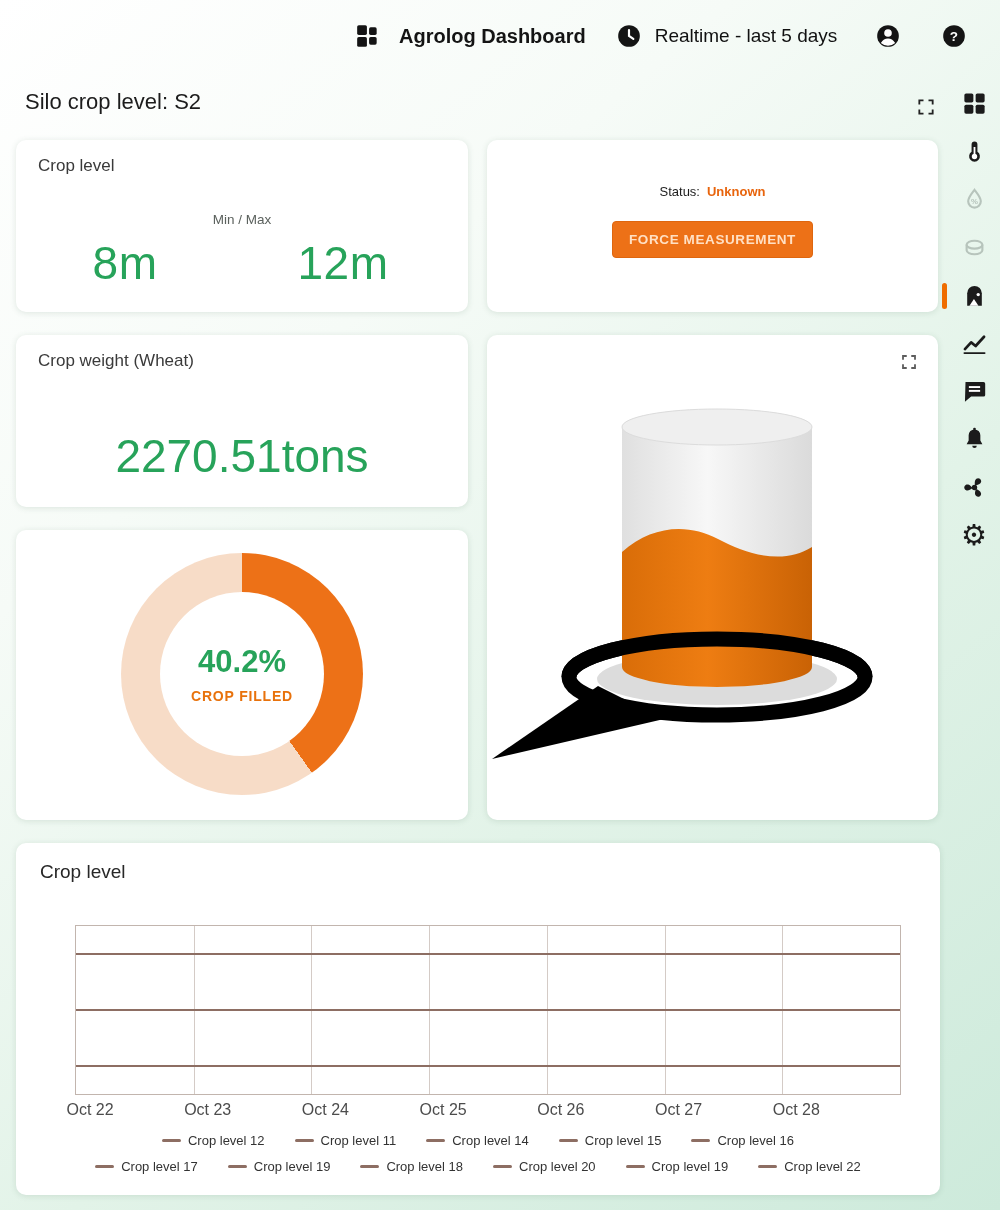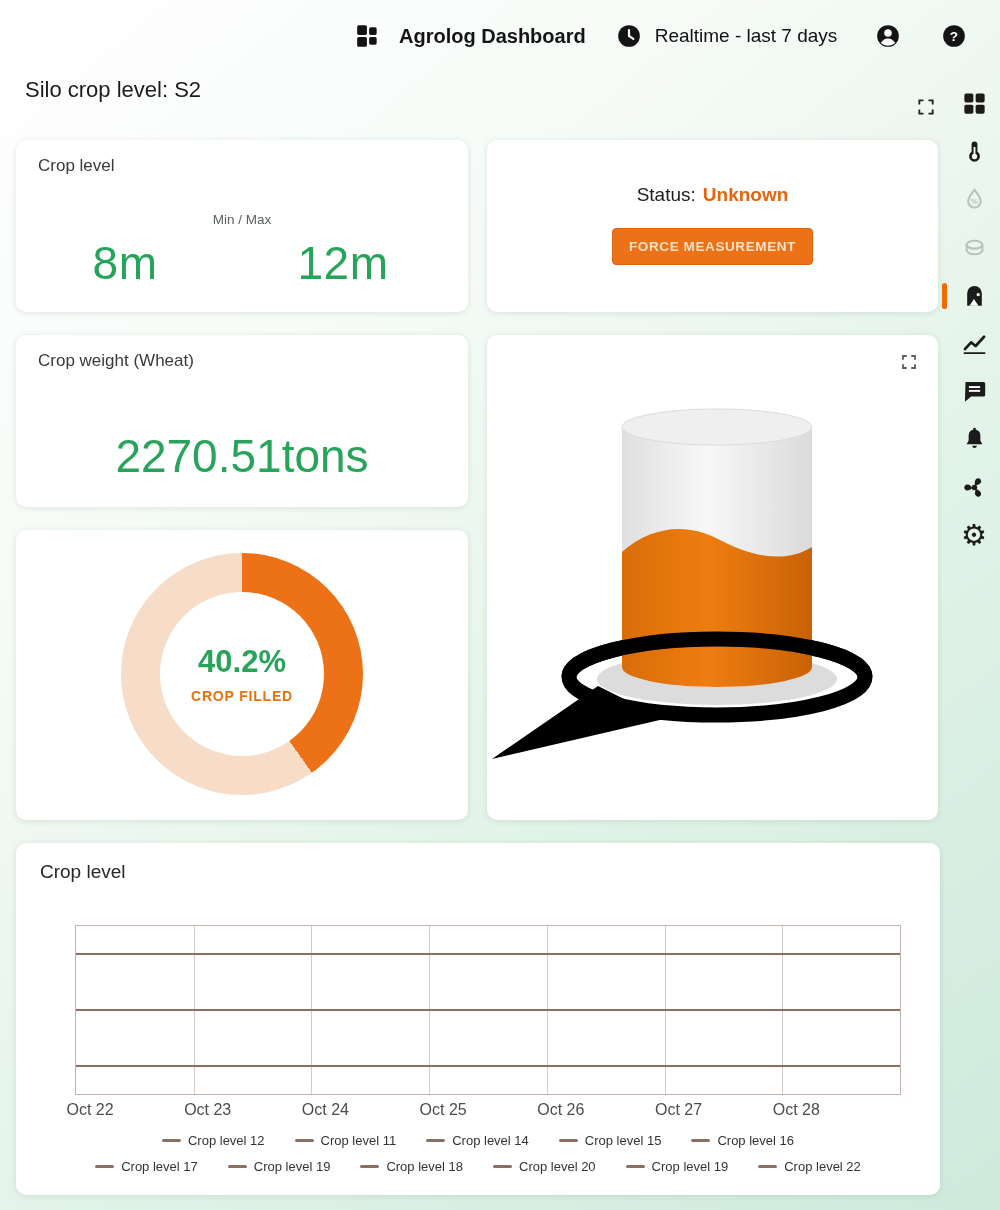--- a/index.html
+++ b/index.html
@@ -9,36 +9,36 @@
     background:linear-gradient(140deg,#ffffff 0%,#f6fbf7 30%,#e2f3e8 62%,#cdeadb 100%);
   }
   
   .header{position:absolute;top:0;left:0;right:0;height:72px;display:flex;align-items:center;padding-left:355px;}
   .app-title{font-size:20px;font-weight:700;color:#141414;margin-left:18px;}
   .range-label{font-size:19px;color:#111;margin-left:13px;cursor:pointer;}
   .hicon{width:26px;height:26px;display:block;}
   .hbtn{background:none;border:none;padding:0;cursor:pointer;}
   .ml30{margin-left:30px}.ml38{margin-left:38px}.ml40{margin-left:40px}
   
-  .page-title{position:absolute;left:25px;top:77px;font-size:22px;color:#1c1c1c;}
+  .page-title{position:absolute;left:25px;top:89px;font-size:22px;color:#1c1c1c;}
   .fs-top{position:absolute;left:916px;top:97px;}
   
   .card{position:absolute;background:#fff;border-radius:10px;box-shadow:0 1px 6px rgba(50,90,65,.14);}
   .card-title{position:absolute;left:22px;top:16px;font-size:17px;color:#3a3a3a;}
   #card-crop-level{left:16px;top:140px;width:452px;height:172px;}
   #card-status{left:487px;top:140px;width:451px;height:172px;text-align:center;}
   #card-crop-weight{left:16px;top:335px;width:452px;height:172px;}
   #card-donut{left:16px;top:530px;width:452px;height:290px;}
   #card-silo{left:487px;top:335px;width:451px;height:485px;}
   #card-chart{left:16px;top:843px;width:924px;height:352px;}
   .subtitle{position:absolute;left:0;right:0;top:72px;text-align:center;font-size:13.5px;color:#5b615d;}
   .values{position:absolute;left:0;right:16px;top:96px;display:flex;}
   .big-green{flex:1;text-align:center;font-size:46px;font-weight:500;color:#27a35a;letter-spacing:.5px;}
   .big-green-single{position:absolute;left:0;right:0;top:94px;text-align:center;font-size:46px;font-weight:500;color:#27a35a;}
-  .status-line{margin-top:44px;font-size:19px;color:#1d1d1d;}
+  .status-line{margin-top:44px;font-size:13px;color:#1d1d1d;}
   .status-value{color:#e8640c;font-weight:700;margin-left:7px;}
   .force-btn{margin-top:22px;background:#ed7117;border:1px solid #de660f;border-radius:4px;
     color:#ffe0c4;font-size:13.5px;font-weight:700;letter-spacing:.6px;padding:10px 16px;min-width:200px;cursor:pointer;
     font-family:"Liberation Sans",sans-serif;}
   
   .donut-wrap{position:absolute;left:105px;top:23px;width:242px;height:242px;}
   .donut-ring{width:242px;height:242px;border-radius:50%;}
   .donut-hole{position:absolute;left:39px;top:39px;width:164px;height:164px;border-radius:50%;background:#fff;
     display:flex;flex-direction:column;align-items:center;justify-content:center;gap:8px;}
   .donut-pct{font-size:31px;font-weight:700;color:#27a35a;}
@@ -76,21 +76,21 @@
         <rect x="13" y="4" width="7" height="7" rx="1.5"></rect>
       <rect x="2" y="13" width="9" height="9" rx="1.5"></rect>
         <rect x="13" y="13" width="7" height="7" rx="1.5"></rect>
     </g>
   </svg>
   <span class="app-title">Agrolog Dashboard</span>
   <svg class="hicon ml30" viewBox="0 0 24 24">
     <circle cx="12" cy="12" r="10" fill="#141414"></circle>
     <path d="M12 6.5V12l4 2.6" stroke="#fff" stroke-width="2" fill="none" stroke-linecap="round"></path>
   </svg>
-  <span class="range-label">Realtime - last 7 days</span>
+  <span class="range-label">Realtime - last 5 days</span>
   <button class="hbtn ml38">
     <svg class="hicon" viewBox="0 0 24 24">
       <circle cx="12" cy="12" r="10" fill="#141414"></circle>
       <circle cx="12" cy="9.3" r="3.5" fill="#fff"></circle>
       <path d="M5.4 18.4c1.7-2.7 4-4 6.6-4s4.9 1.3 6.6 4a10 10 0 0 1-13.2 0z" fill="#fff"></path>
     </svg>
   </button>
   <button class="hbtn ml40">
     <svg class="hicon" viewBox="0 0 24 24">
       <circle cx="12" cy="12" r="10" fill="#141414"></circle>

